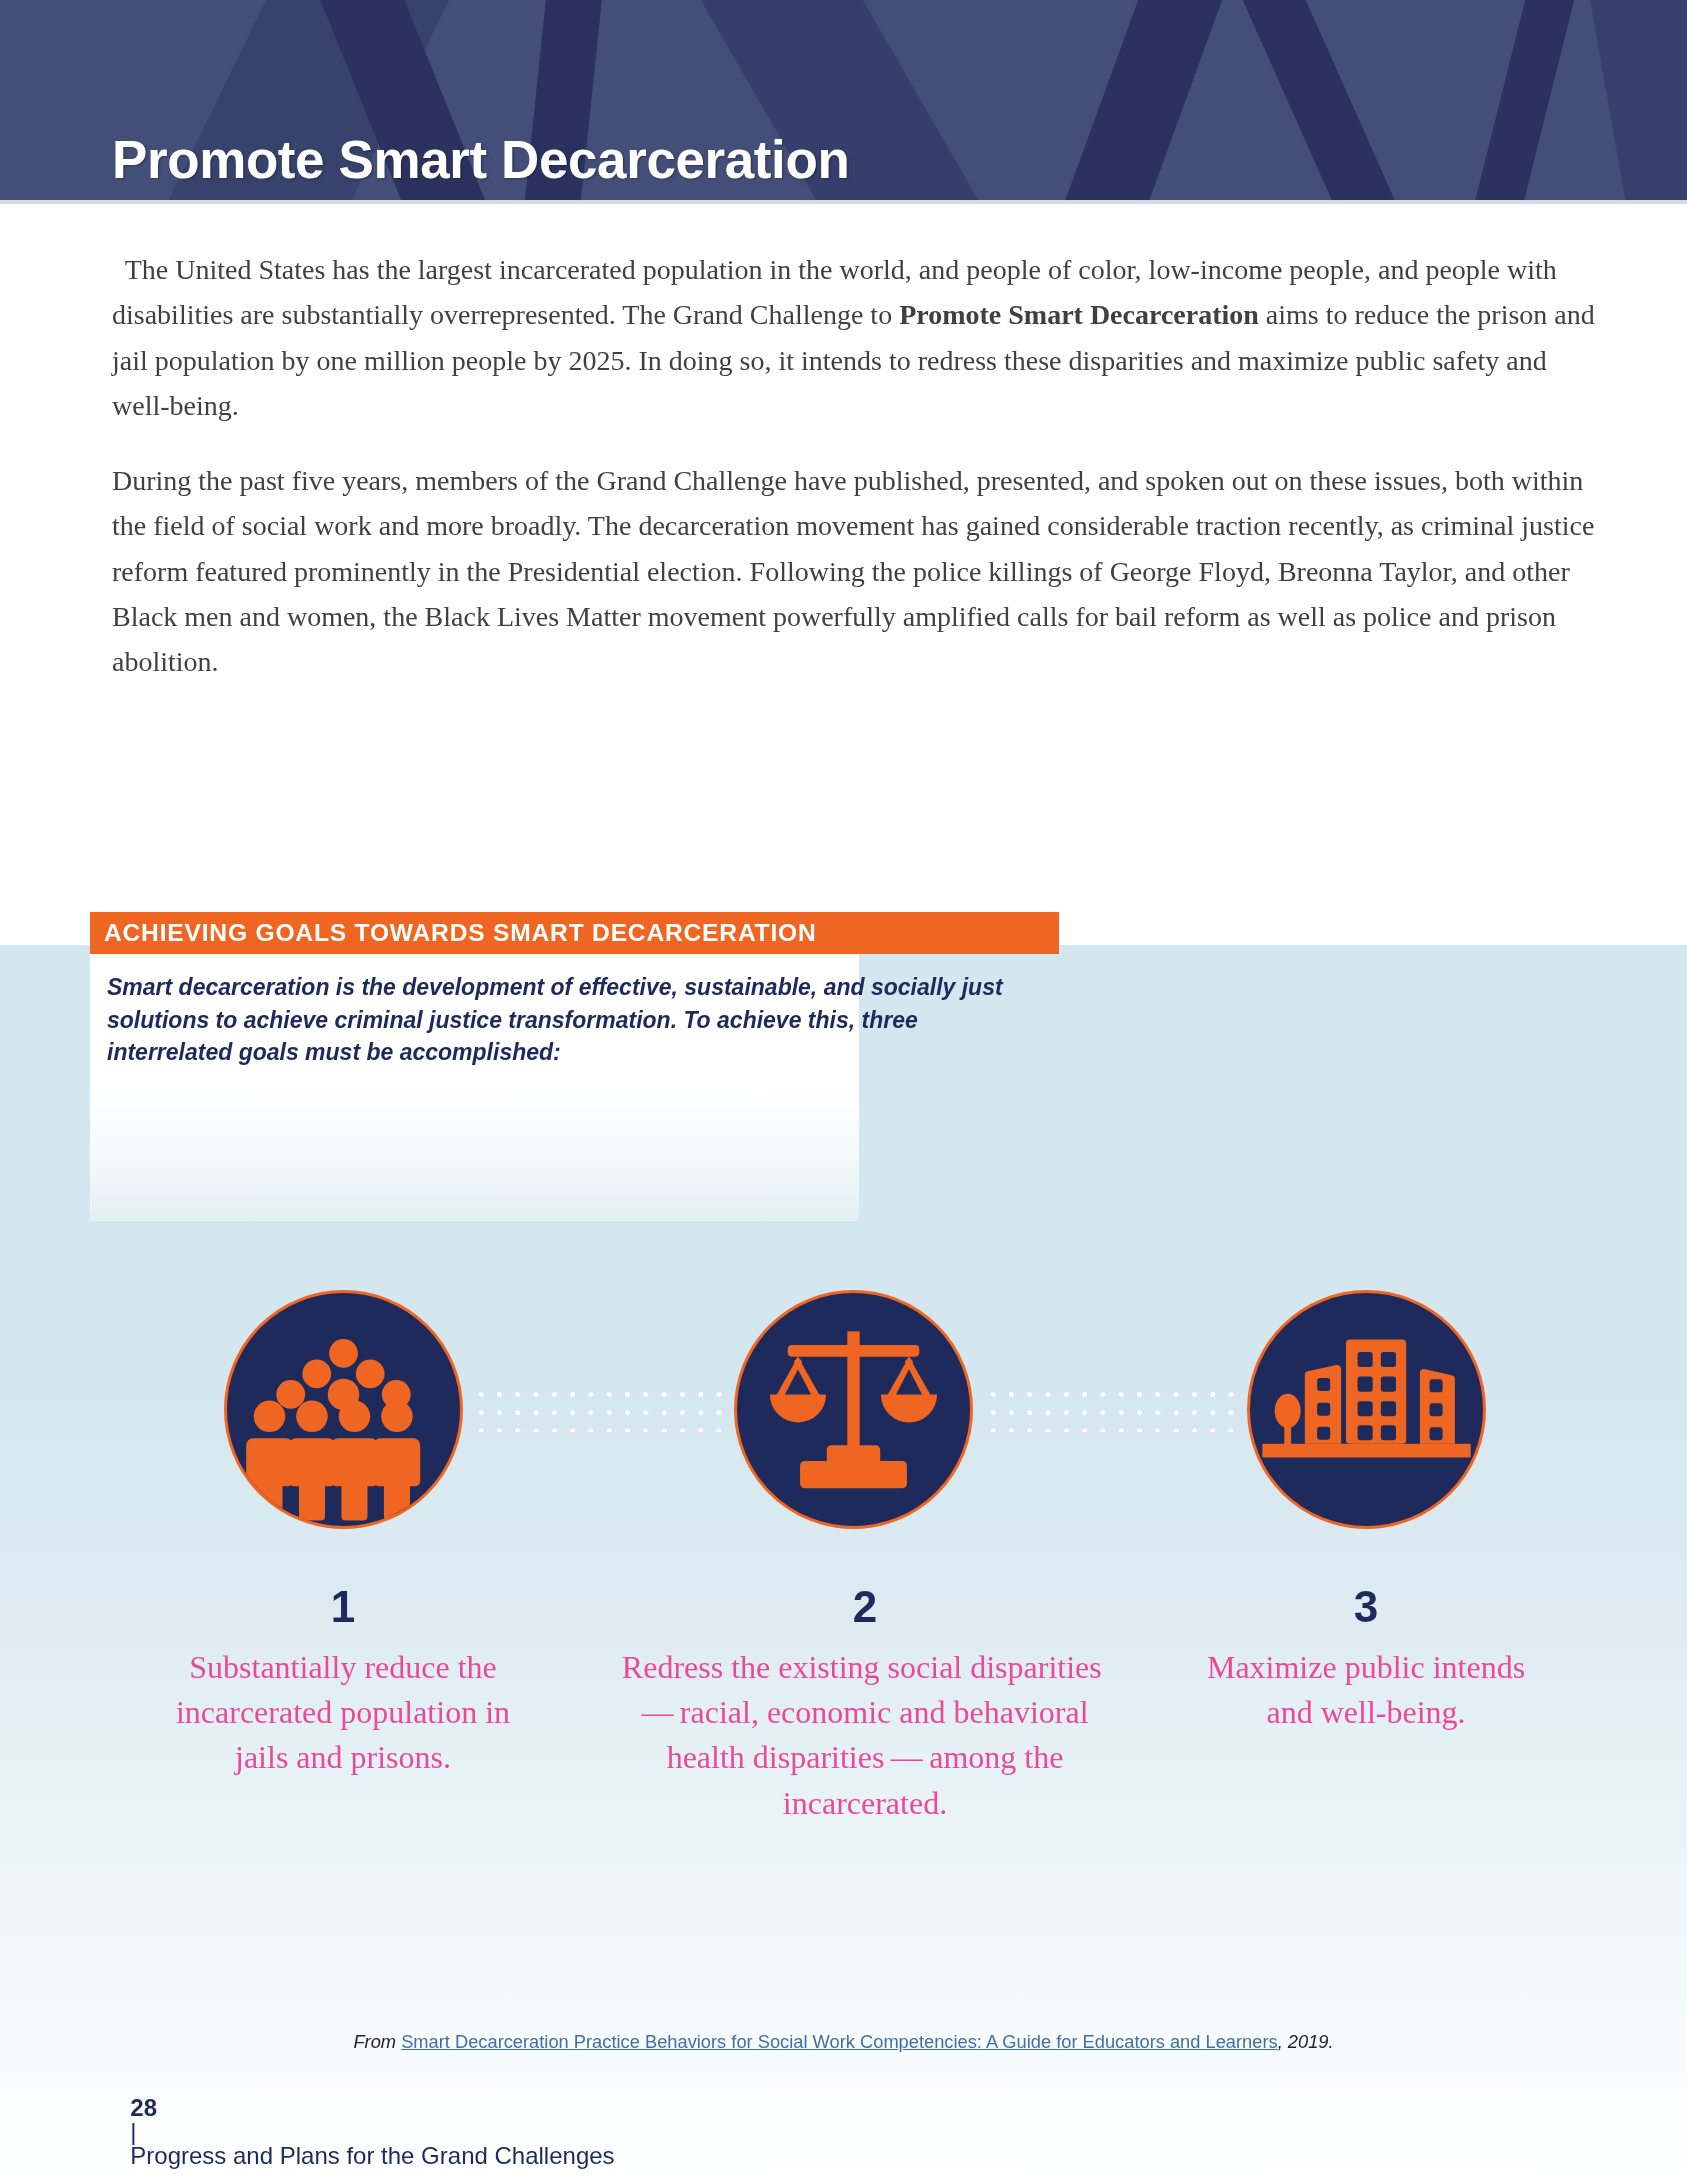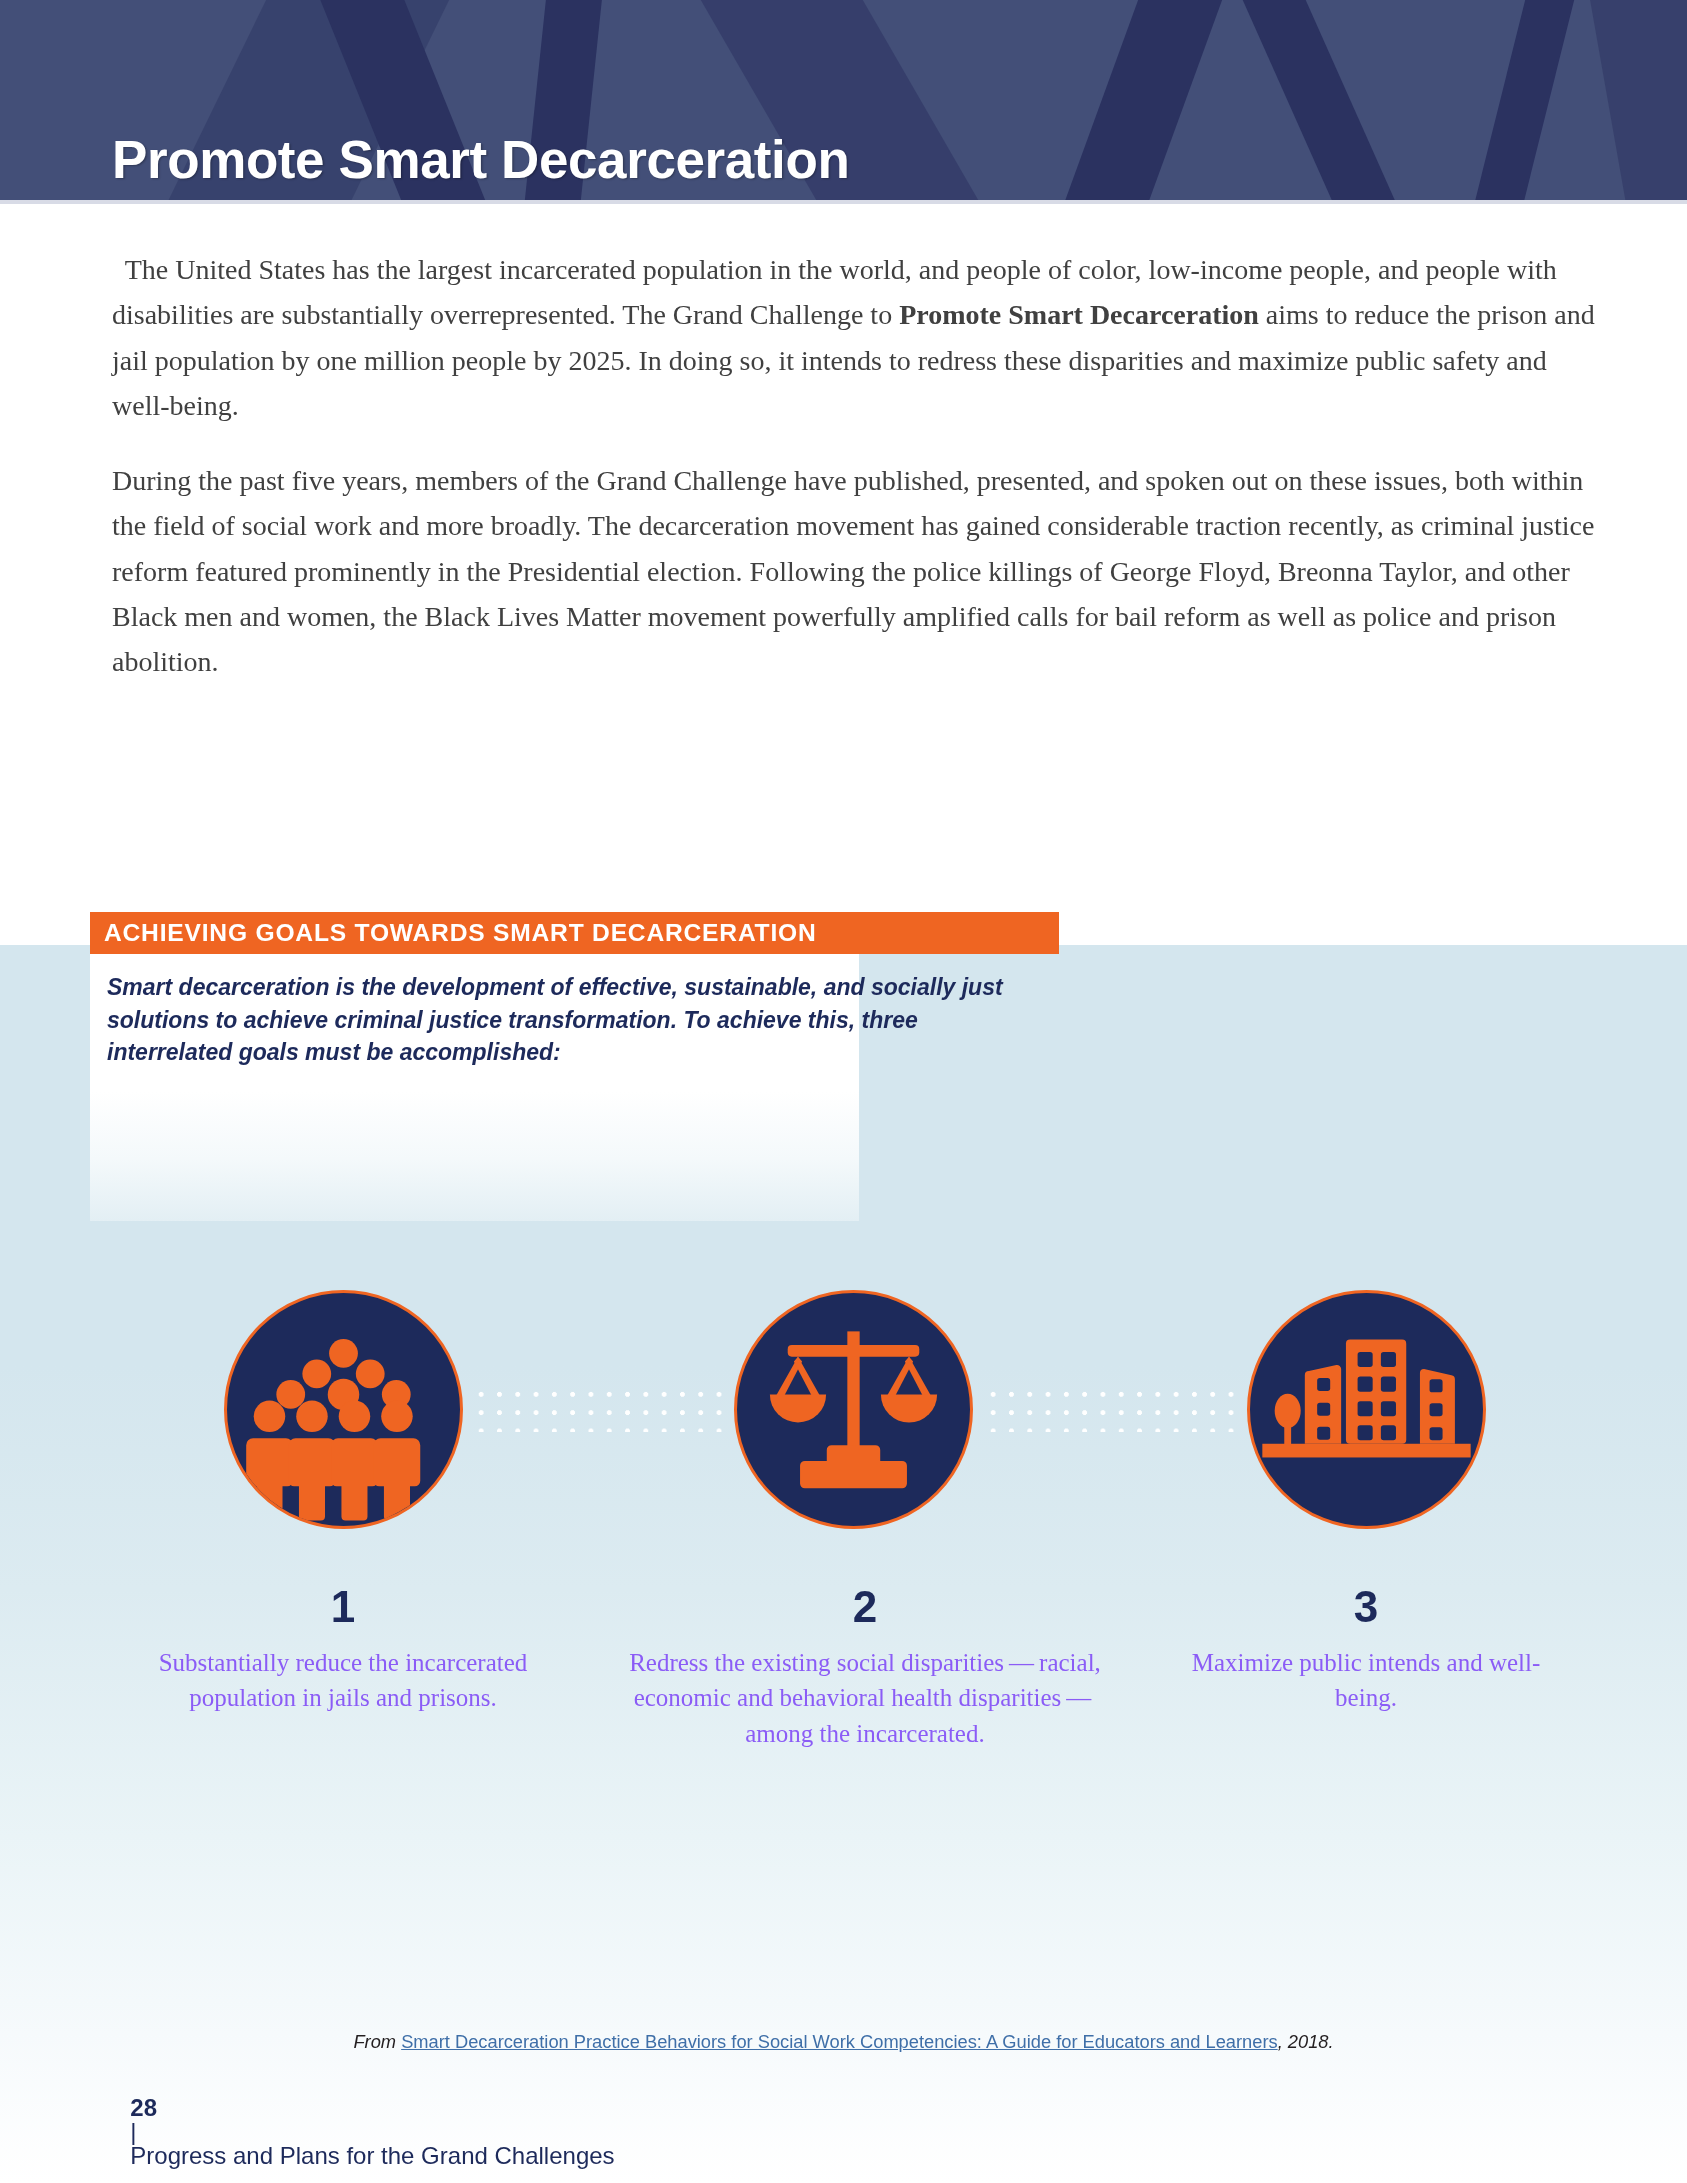--- a/index.html
+++ b/index.html
@@ -185,23 +185,23 @@
   .cap3 { left: 1182px; width: 368px; }
   .caption-number {
     font-size: 44px;
     font-weight: 700;
     line-height: 1;
     margin-bottom: 15.5px;
     font-family: "Liberation Sans", sans-serif;
   }
   .caption-text {
     font-family: "Liberation Serif", serif;
-    font-size: 25px;
+    font-size: 32px;
     line-height: 1.42;
-    color: #8b5cf6;
+    color: #ec4899;
   }
 
   
   .attribution {
     position: absolute;
     left: 0;
     top: 2031px;
     width: 1687px;
     text-align: center;
     font-size: 18.3px;
@@ -370,20 +370,20 @@
   <div class="caption-col cap2">
     <div class="caption-number">2</div>
     <div class="caption-text">Redress the existing social disparities — racial, economic and behavioral health disparities — among the incarcerated.</div>
   </div>
   <div class="caption-col cap3">
     <div class="caption-number">3</div>
     <div class="caption-text">Maximize public intends and well-being.</div>
   </div>
 </div>
 
-<div class="attribution"><span>From </span><a class="lnk" href="#">Smart Decarceration Practice Behaviors for Social Work Competencies: A Guide for Educators and Learners</a><span>, 2018.</span></div>
+<div class="attribution"><span>From </span><a class="lnk" href="#">Smart Decarceration Practice Behaviors for Social Work Competencies: A Guide for Educators and Learners</a><span>, 2019.</span></div>
 
 <div class="page-footer">
   <span class="page-number">28</span>
   <span class="footer-sep">|</span>
   <span class="footer-title">Progress and Plans for the Grand Challenges</span>
 </div>
 
 
 </body></html>

